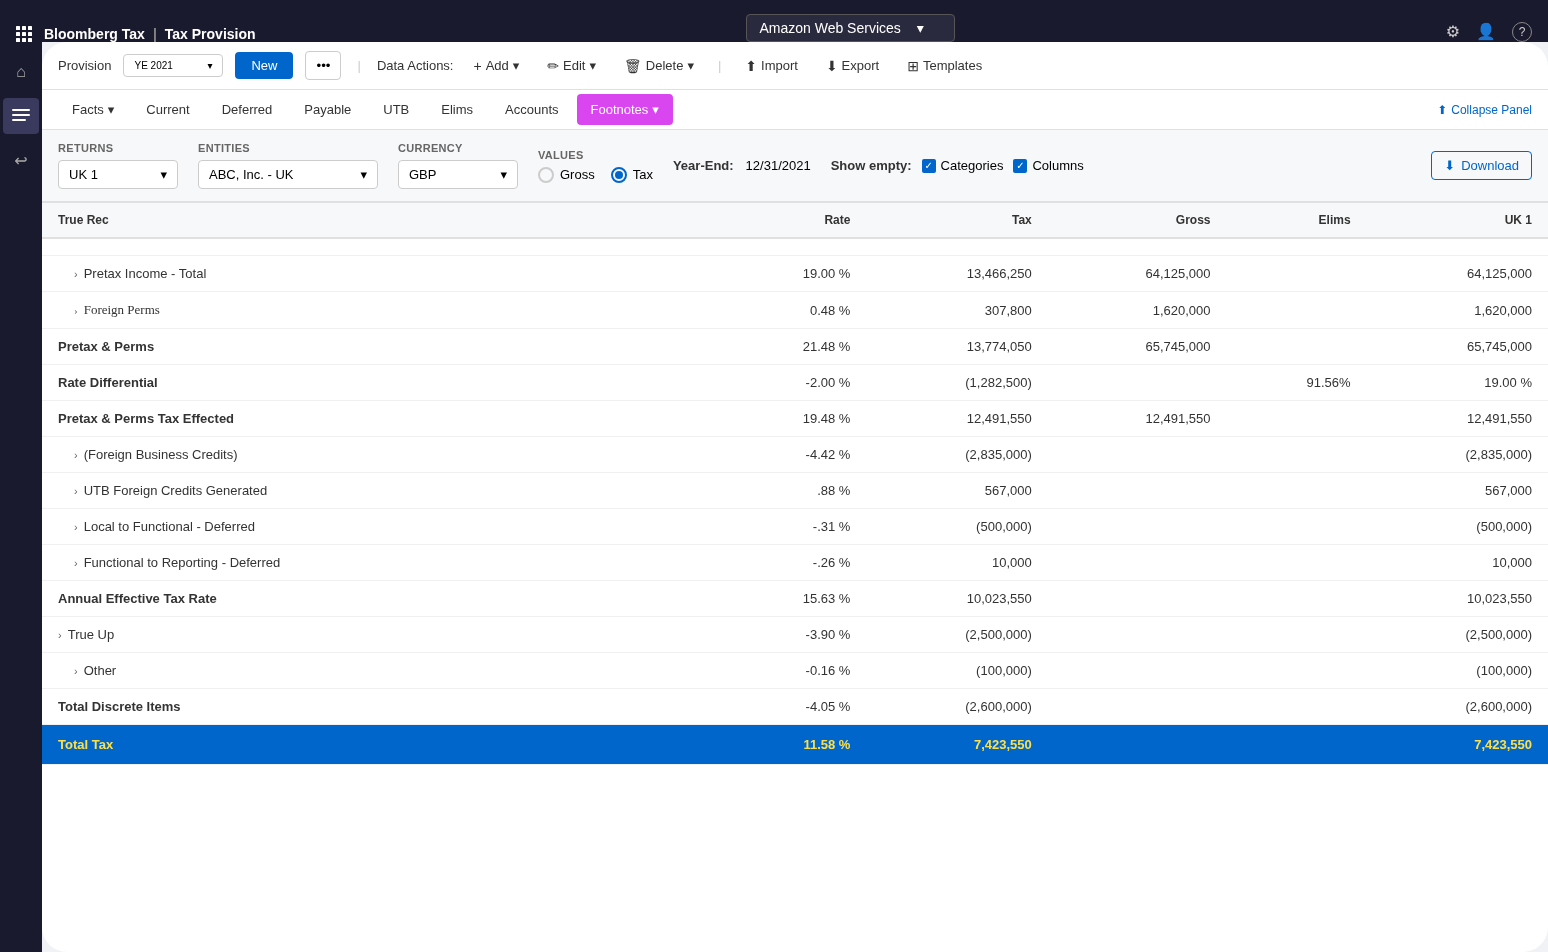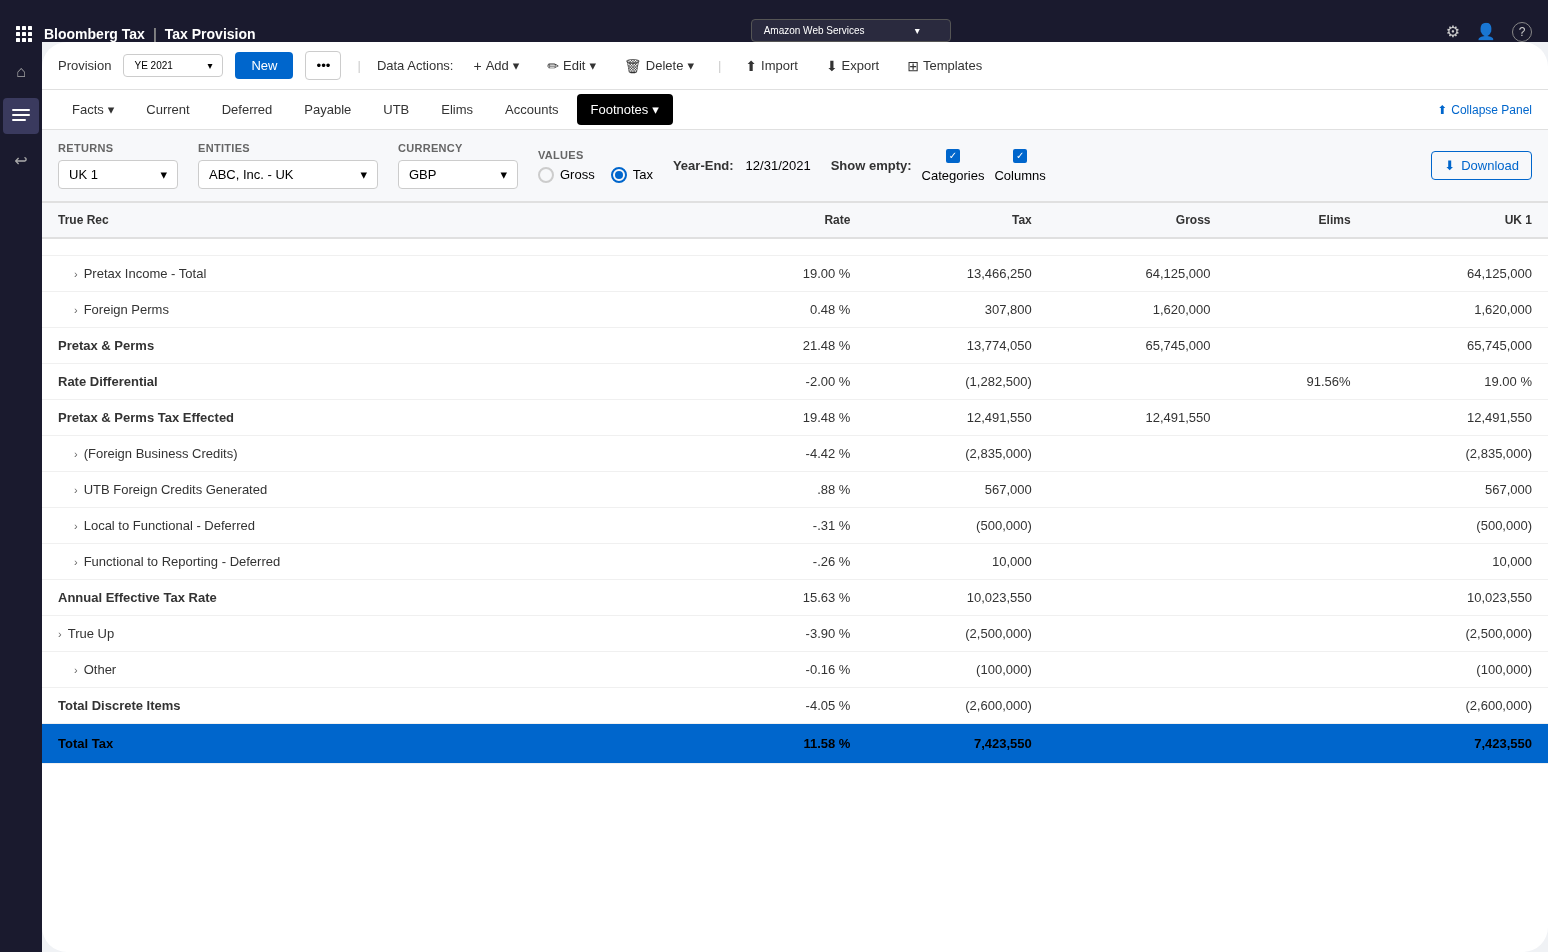--- a/index.html
+++ b/index.html
@@ -16,21 +16,21 @@
       gap: 12px;
     }
     .top-nav-brand { display: flex; align-items: center; gap: 8px; font-weight: 600; font-size: 14px; }
     .top-nav-center { flex: 1; display: flex; justify-content: center; }
     .aws-dropdown {
       background: #2a2a3e;
       border: 1px solid #555;
       border-radius: 4px;
       color: white;
       padding: 5px 30px 5px 12px;
-      font-size: 10px;
+      font-size: 14px;
       display: flex;
       align-items: center;
       gap: 16px;
       min-width: 200px;
       justify-content: space-between;
       cursor: pointer;
     }
     .top-nav-icons { display: flex; gap: 16px; color: #ccc; font-size: 16px; }
     .top-nav-icons span { cursor: pointer; }
 
@@ -123,21 +123,21 @@
       padding: 8px 14px;
       font-size: 13px;
       color: #333;
       cursor: pointer;
       border-radius: 4px;
       display: flex;
       align-items: center;
       gap: 4px;
     }
     .sub-nav-tab.active {
-      background: #000000;
+      background: #d946ef;
       color: white;
       border-radius: 4px;
     }
     .sub-nav-spacer { flex: 1; }
     .collapse-panel { font-size: 12px; color: #0066cc; cursor: pointer; display: flex; align-items: center; gap: 4px; }
 
     
     .filters-bar {
       background: #f7f8fa;
       border-bottom: 1px solid #e0e0e0;
@@ -178,21 +178,21 @@
       width: 8px; height: 8px;
       background: #0066cc;
       border-radius: 50%;
     }
 
     .yearend-group { display: flex; align-items: center; gap: 12px; font-size: 13px; }
     .yearend-label { font-weight: 600; color: #333; }
 
     .show-empty-group { display: flex; align-items: center; gap: 10px; font-size: 13px; }
     .show-empty-label { font-weight: 600; color: #333; }
-    .check-item { display: flex; align-items: center; gap: 5px; flex-direction: column; }
+    .check-item { display: flex; align-items: center; gap: 5px; }
     .checkbox {
       width: 14px; height: 14px;
       background: #0066cc;
       border-radius: 2px;
       display: flex; align-items: center; justify-content: center;
     }
     .checkbox::after { content: '✓'; color: white; font-size: 10px; }
 
     .filters-spacer { flex: 1; }
     .download-btn {
@@ -219,21 +219,21 @@
       top: 0;
     }
     thead th.right { text-align: right; }
     tbody tr { border-bottom: 1px solid #f0f0f0; }
     tbody td { padding: 10px 16px; font-size: 13px; color: #333; }
     tbody td.right { text-align: right; }
     .expand-icon { cursor: pointer; color: #666; font-size: 11px; margin-right: 6px; }
 
     .total-row td {
       background: #0066cc;
-      color: #000000;
+      color: #fde047;
       font-weight: 700;
       font-size: 13px;
       padding: 12px 16px;
       margin-top: 26px;
     }
     .total-row td.right { text-align: right; }
 
     .separator-row td { padding: 8px 16px; background: white; }
 
     
@@ -445,21 +445,21 @@
             </tr>
             <tr>
       <td style="padding-left:32px;"><span class="expand-icon">›</span>Pretax Income - Total</td>
       <td class="right">19.00 %</td>
       <td class="right">13,466,250</td>
       <td class="right">64,125,000</td>
       <td class="right"></td>
       <td class="right">64,125,000</td>
     </tr>
             <tr>
-      <td style="padding-left:32px;"><span class="expand-icon">›</span>Foreign Perms</td>
+      <td style="padding-left:32px;font-family:Liberation Serif, serif;"><span class="expand-icon">›</span>Foreign Perms</td>
       <td class="right">0.48 %</td>
       <td class="right">307,800</td>
       <td class="right">1,620,000</td>
       <td class="right"></td>
       <td class="right">1,620,000</td>
     </tr>
             <tr>
       <td style="font-weight:700;">Pretax &amp; Perms</td>
       <td class="right">21.48 %</td>
       <td class="right">13,774,050</td>

